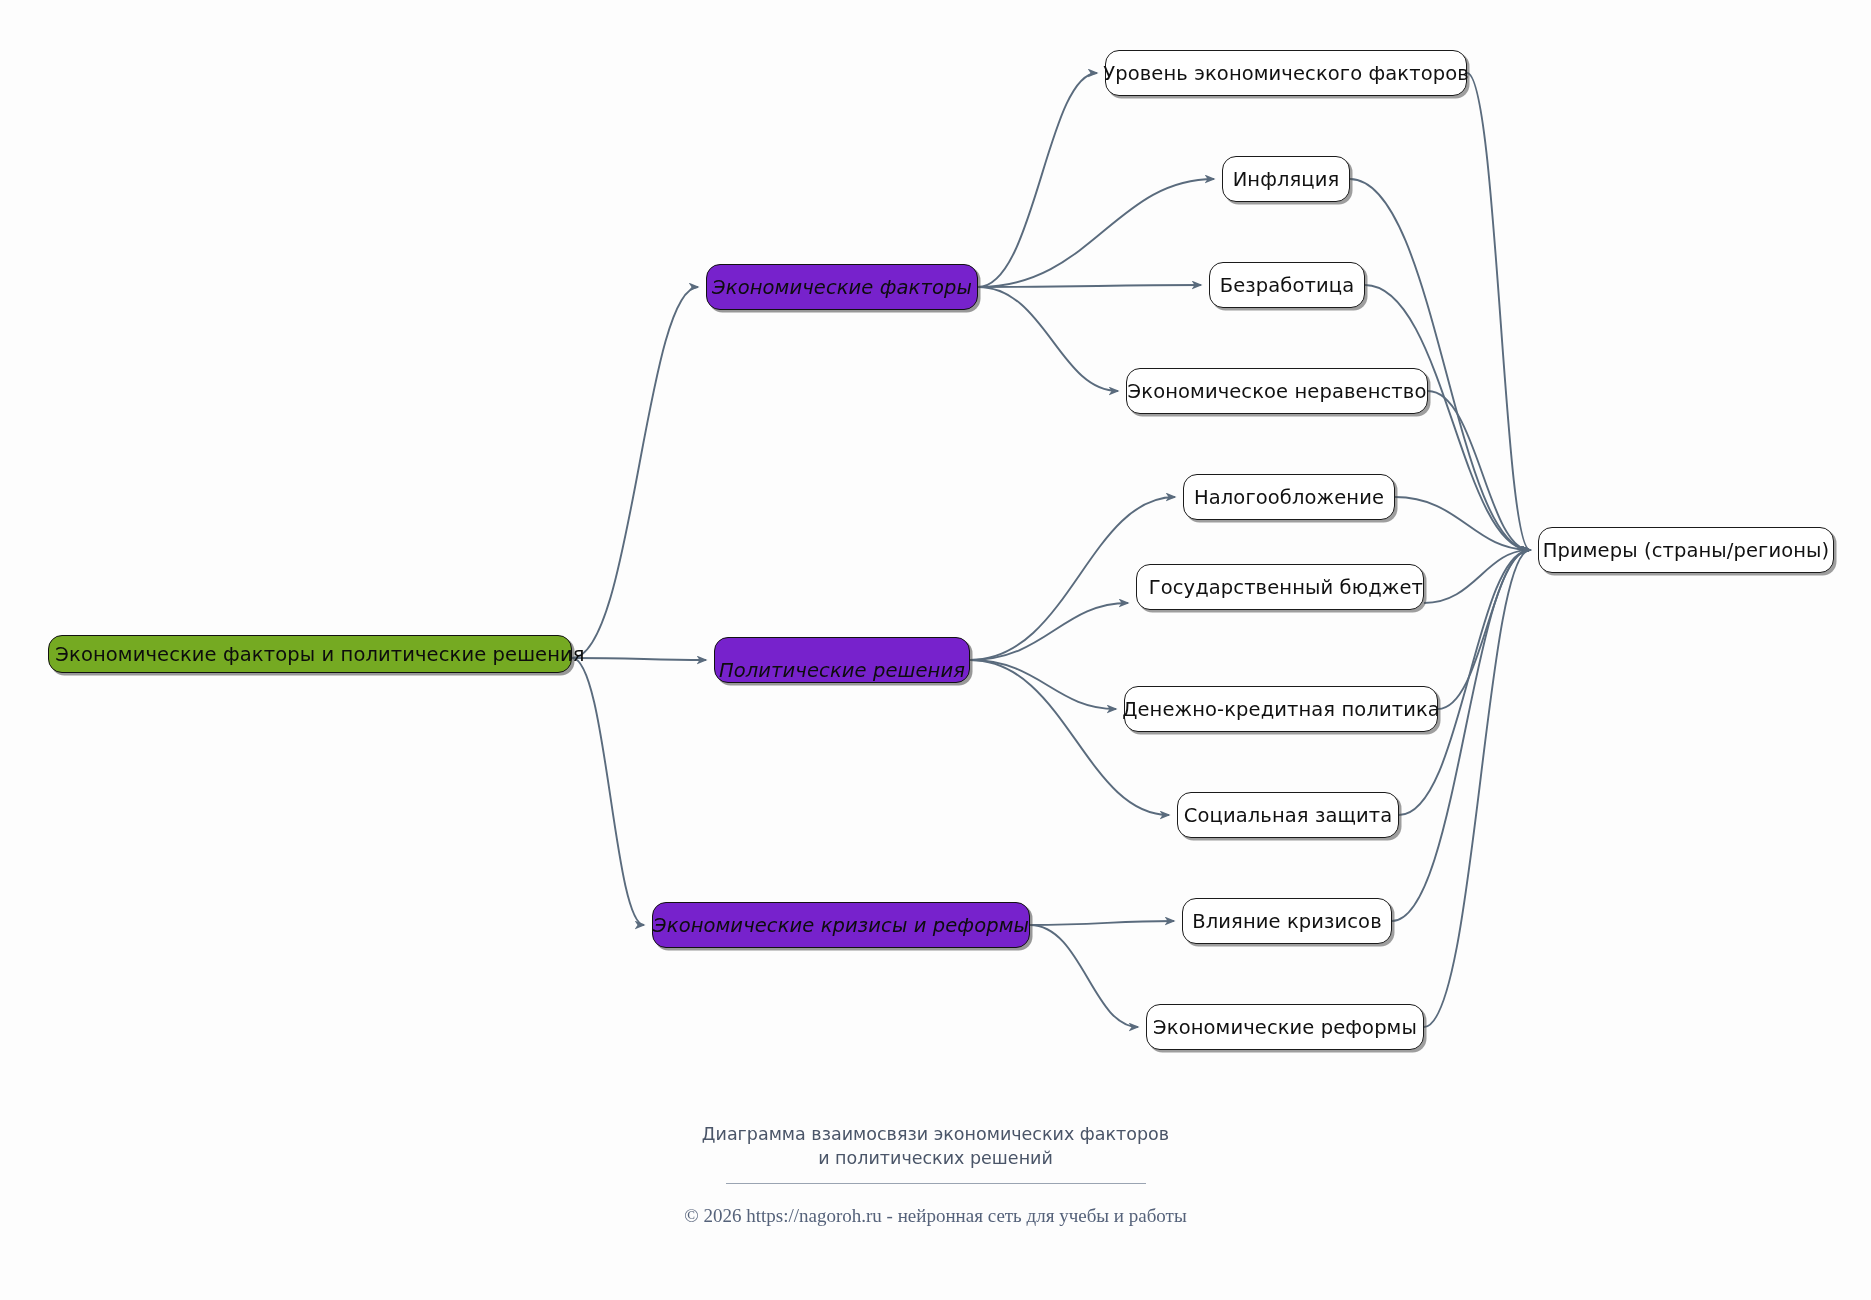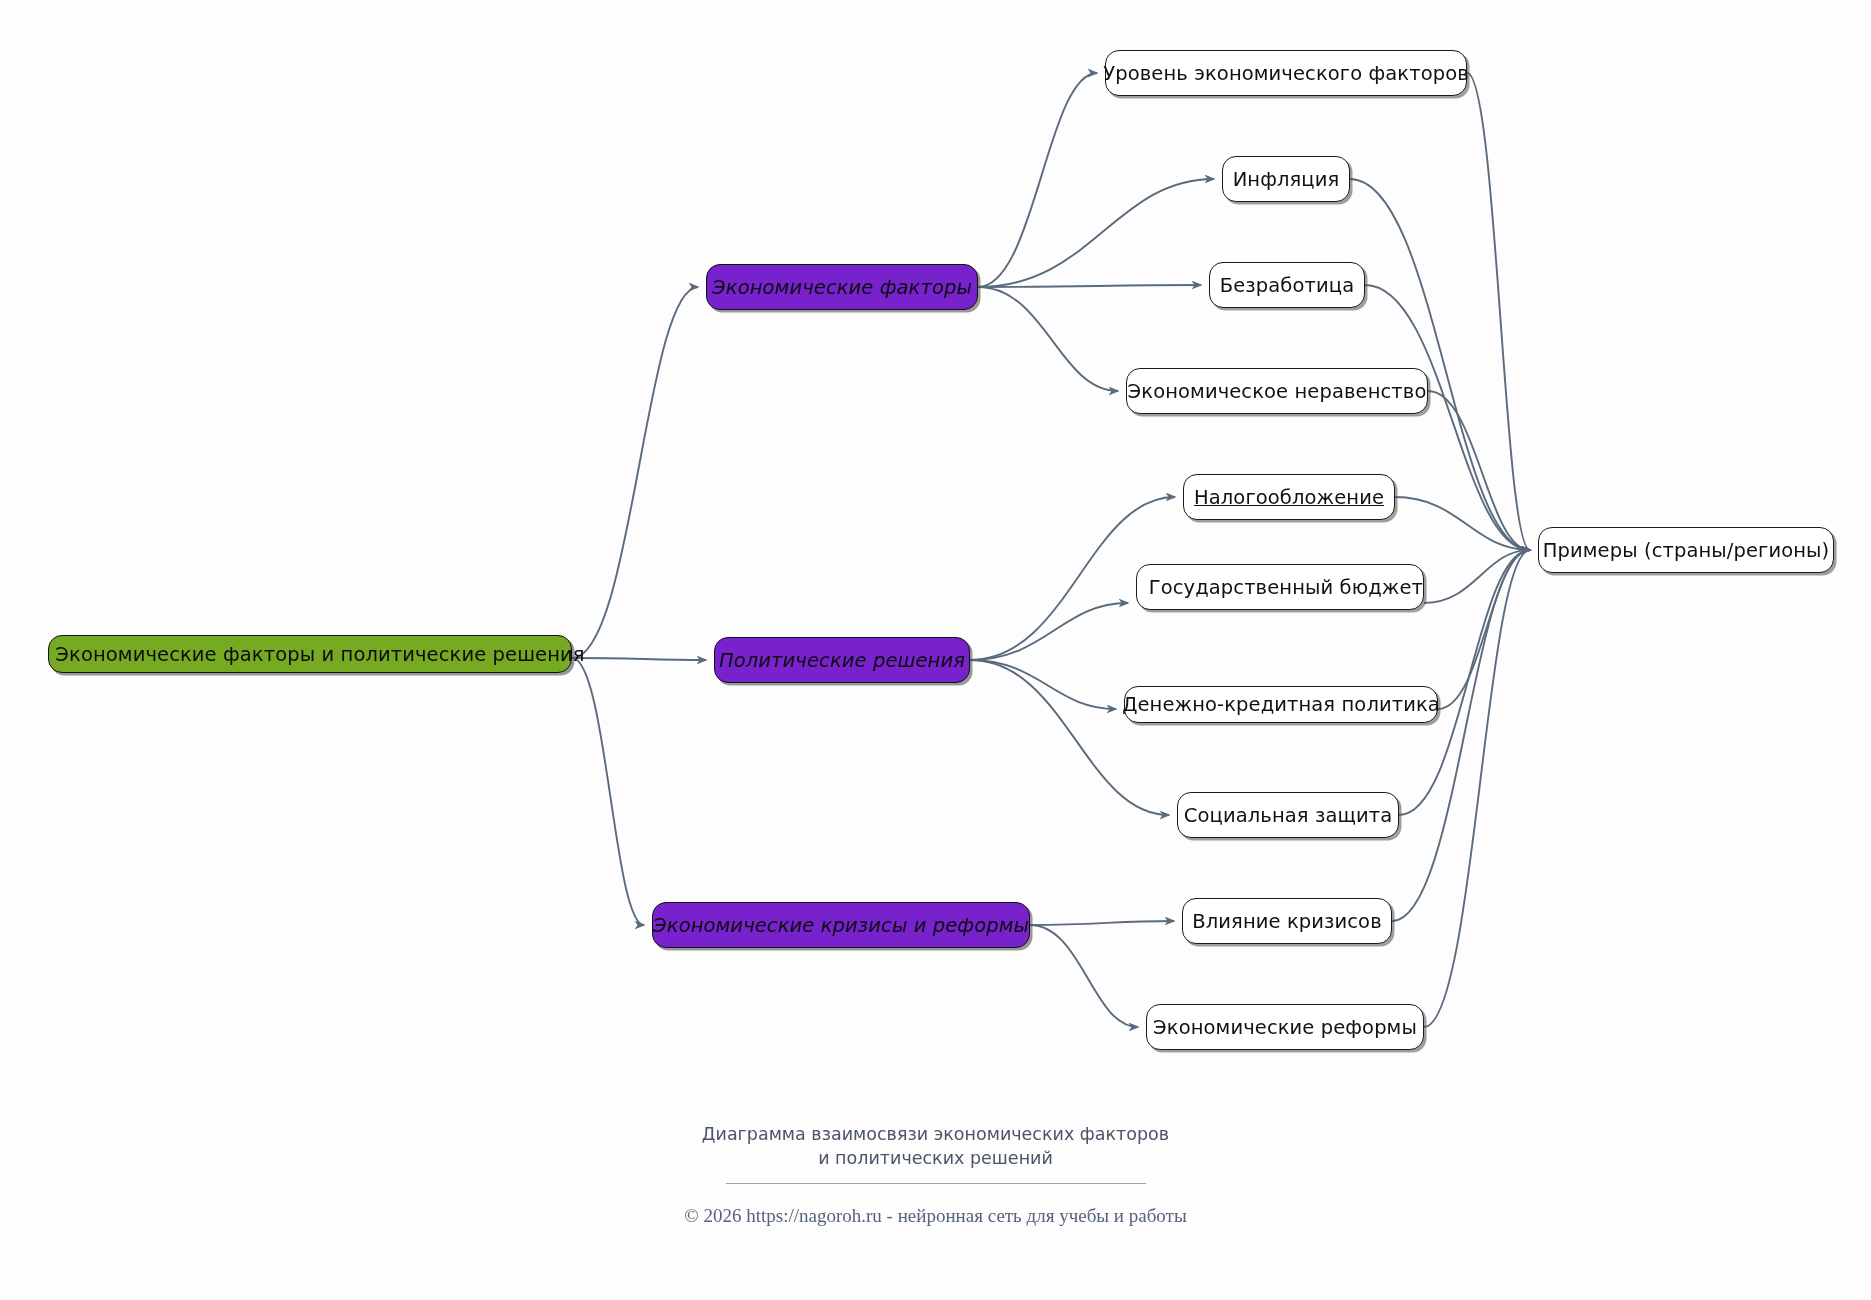--- a/index.html
+++ b/index.html
@@ -85,45 +85,45 @@
       </g>
   </svg>
 
   <div id="nodes">
       <div class="node root" style="left: 48px; top: 635px; width: 524px; height: 38px; padding-left: 20px;">
         <span>Экономические факторы и политические решения</span>
       </div>
       <div class="node branch" style="left: 706px; top: 264px; width: 272px; height: 46px;">
         <span>Экономические факторы</span>
       </div>
-      <div class="node branch" style="left: 714px; top: 637px; width: 256px; height: 46px;">
+      <div class="node branch" style="left: 714px; top: 637px; width: 256px; height: 46px; align-items: flex-end;">
         <span>Политические решения</span>
       </div>
       <div class="node branch" style="left: 652px; top: 902px; width: 378px; height: 46px;">
         <span>Экономические кризисы и реформы</span>
       </div>
       <div class="node leaf" style="left: 1105px; top: 50px; width: 362px; height: 46px;">
         <span>Уровень экономического факторов</span>
       </div>
       <div class="node leaf" style="left: 1222px; top: 156px; width: 128px; height: 46px;">
         <span>Инфляция</span>
       </div>
       <div class="node leaf" style="left: 1209px; top: 262px; width: 156px; height: 46px;">
         <span>Безработица</span>
       </div>
       <div class="node leaf" style="left: 1126px; top: 368px; width: 302px; height: 46px;">
         <span>Экономическое неравенство</span>
       </div>
-      <div class="node leaf" style="left: 1183px; top: 474px; width: 212px; height: 46px; text-decoration: underline;">
+      <div class="node leaf" style="left: 1183px; top: 474px; width: 212px; height: 46px;">
         <span>Налогообложение</span>
       </div>
       <div class="node leaf" style="left: 1136px; top: 564px; width: 288px; height: 46px; justify-content: flex-end;">
         <span>Государственный бюджет</span>
       </div>
-      <div class="node leaf" style="left: 1124px; top: 686px; width: 314px; height: 37px;">
+      <div class="node leaf" style="left: 1124px; top: 686px; width: 314px; height: 46px;">
         <span>Денежно-кредитная политика</span>
       </div>
       <div class="node leaf" style="left: 1177px; top: 792px; width: 222px; height: 46px;">
         <span>Социальная защита</span>
       </div>
       <div class="node leaf" style="left: 1182px; top: 898px; width: 210px; height: 46px;">
         <span>Влияние кризисов</span>
       </div>
       <div class="node leaf" style="left: 1146px; top: 1004px; width: 278px; height: 46px;">
         <span>Экономические реформы</span>

